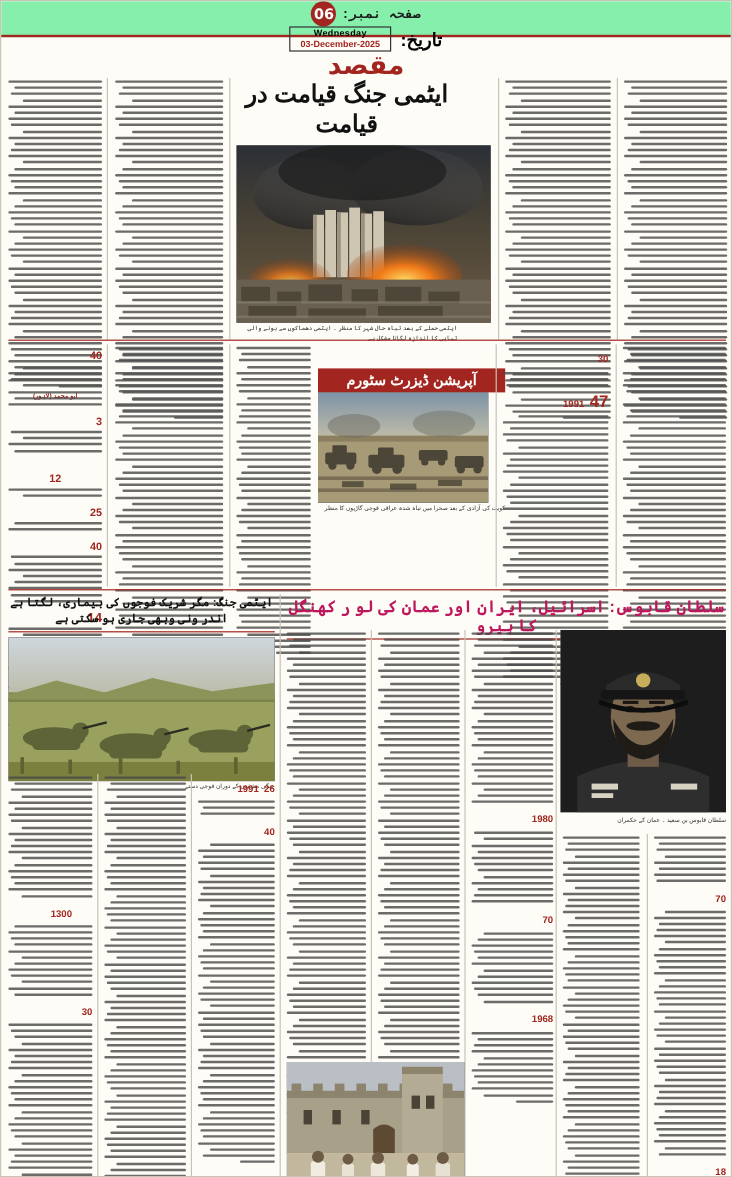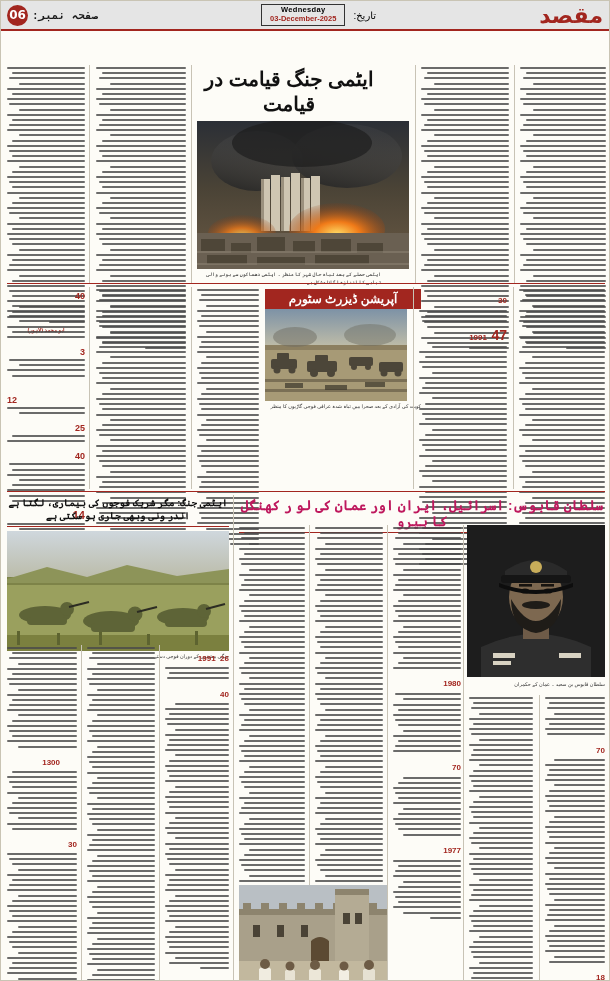--- a/index.html
+++ b/index.html
@@ -16,21 +16,22 @@
     border: 1px solid #c9c4b4;
   }
 
   
   .masthead {
     height: 30px;
     border-bottom: 2px solid #a2261f;
     display: flex;
     align-items: center;
     padding: 0 6px;
-    background: #e5e5e5;
+    background: #86efac;
+    flex-direction: column;
   }
   .page-badge {
     display: flex; align-items: center; gap: 4px;
   }
   .badge-circle {
     width: 21px; height: 21px; border-radius: 50%;
     background: #a2261f; color: #fff;
     font-size: 12px; font-weight: bold;
     display: flex; align-items: center; justify-content: center;
     font-family: "DejaVu Sans", sans-serif;
@@ -45,21 +46,21 @@
     display: flex; justify-content: center; align-items: center; gap: 8px;
   }
   .date-box {
     border: 1px solid #333;
     padding: 1px 8px;
     text-align: center;
     line-height: 1.15;
   }
   .date-day { font-size: 7.5px; font-weight: bold; letter-spacing: .3px; }
   .date-val { font-size: 7.5px; font-weight: bold; color: #a2261f; }
-  .date-label { font-size: 10px; font-weight: normal; direction: rtl; }
+  .date-label { font-size: 15px; font-weight: bold; direction: rtl; }
   .logo {
     font-size: 22px; font-weight: bold; color: #a2261f;
     direction: rtl; letter-spacing: -1px;
     font-family: "DejaVu Sans", sans-serif;
   }
 
   
   .body-area { position: relative; }
 
   .rule-h { background: #a2261f; height: 1px; }
@@ -441,21 +442,21 @@
         <div class="tl s4"></div>
         <div class="tl s3"></div>
       <div class="tl s1"></div>
         <div class="tl s2"></div>
         <div class="tl s1"></div>
       <div style="text-align:right;"><span class="redtext" style="font-weight:bold;font-size:9px;">3</span></div>
       <div class="tl s4"></div>
         <div class="tl s3"></div>
         <div class="tl s1"></div>
         <div class="tl s2"></div>
-      <div style="text-align:left;margin-top:12px;"><span class="redtext" style="font-weight:bold;font-size:9px;">12</span></div>
+      <div style="text-align:center;margin-top:12px;"><span class="redtext" style="font-weight:bold;font-size:9px;">12</span></div>
       <div class="tl s1"></div>
         <div class="tl s3"></div>
       <div style="text-align:right;"><span class="redtext" style="font-weight:bold;font-size:9px;">25</span></div>
       <div class="tl s2"></div>
         <div class="tl s1"></div>
       <div style="text-align:right;"><span class="redtext" style="font-weight:bold;font-size:9px;">40</span></div>
       <div class="tl s4"></div>
         <div class="tl s2"></div>
         <div class="tl s1"></div>
         <div class="tl s3"></div>
@@ -585,21 +586,21 @@
         <div class="tl s1"></div>
         <div class="tl s4"></div>
       <div class="tl s2"></div>
         <div class="tl s1"></div>
         <div class="tl s3"></div>
         <div class="tl s2"></div>
       <div class="tl s1"></div>
         <div class="tl last"></div>
     </div>
 
-    <div class="blk" style="left:264px; top:258px; width:156px;">
+    <div class="blk" style="left:264px; top:276px; width:156px;">
       <div class="section-title">آپریشن ڈیزرٹ سٹورم</div>
       <div class="photo" style="width:142px; height:92px;">
         <svg width="142" height="92" viewBox="0 0 142 92" preserveAspectRatio="none">
           <defs>
             <linearGradient id="dsky" x1="0" y1="0" x2="0" y2="1">
               <stop offset="0%" stop-color="#7d92a6"></stop>
               <stop offset="100%" stop-color="#c3bfa8"></stop>
             </linearGradient>
           </defs>
           <rect width="142" height="40" fill="url(#dsky)"></rect>
@@ -1258,21 +1259,21 @@
         <div class="tl s1"></div>
         <div class="tl s4"></div>
       <div class="tl s2"></div>
         <div class="tl s1"></div>
         <div class="tl s3"></div>
         <div class="tl s2"></div>
       <div class="tl s1"></div>
         <div class="tl s4"></div>
         <div class="tl s2"></div>
         <div class="tl s3"></div>
-      <div style="text-align:right;margin:3px 0;"><span class="redtext" style="font-weight:bold;font-size:8px;">1977</span></div>
+      <div style="text-align:right;margin:3px 0;"><span class="redtext" style="font-weight:bold;font-size:8px;">1968</span></div>
       <div class="tl s1"></div>
         <div class="tl s2"></div>
         <div class="tl s4"></div>
         <div class="tl s1"></div>
       <div class="tl s3"></div>
         <div class="tl s2"></div>
         <div class="tl s1"></div>
         <div class="tl s4"></div>
       <div class="tl s2"></div>
         <div class="tl s1"></div>

